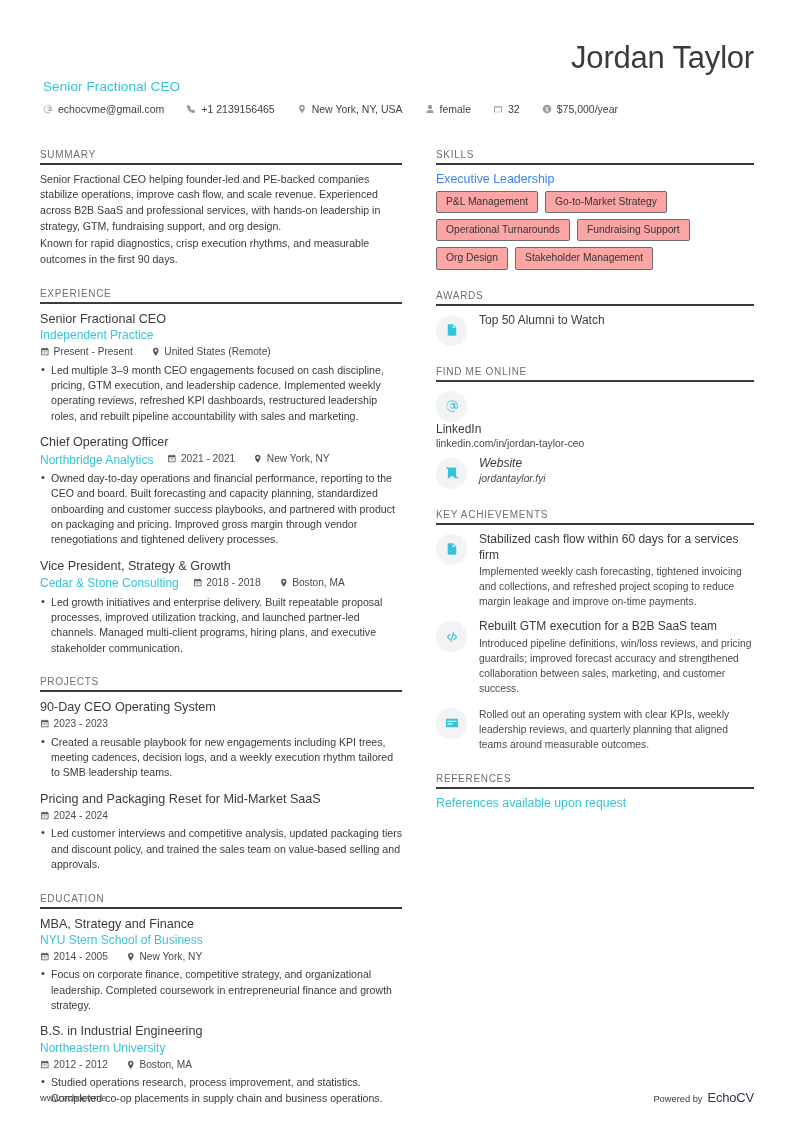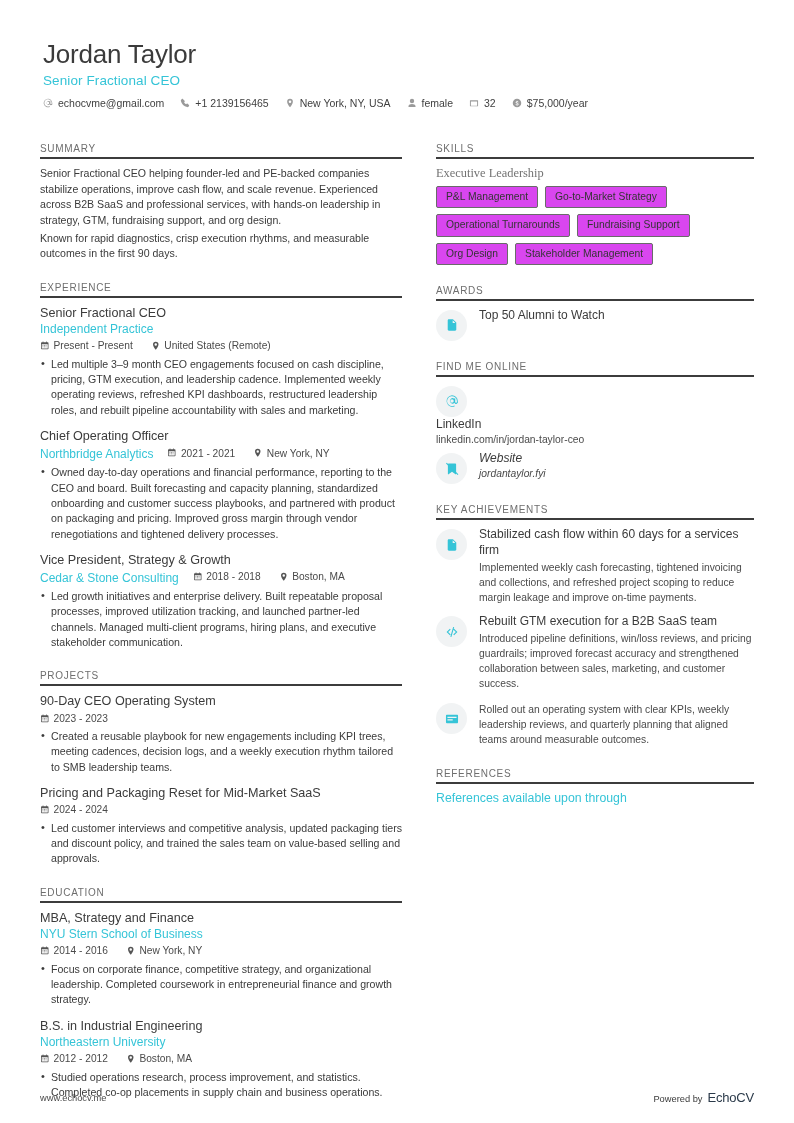--- a/index.html
+++ b/index.html
@@ -13,29 +13,29 @@
   .page {
     position: relative;
     width: 794px; height: 1123px;
     padding: 40px 40px 0 40px;
     background: #fff;
   }
 
   
   .hdr { padding-left: 3px; }
   .name {
-    font-size: 26px; font-weight: 400; letter-spacing: -0.2px;
-    color: #3b3b3b; line-height: 1.15;
+    font-size: 31px; font-weight: 400; letter-spacing: -0.2px;
+    color: #3b3b3b; line-height: 1.15; text-align: right;
   }
   .headline {
     font-size: 13.5px; color: #35c4d7; margin-top: 3px; letter-spacing: .1px;
   }
   .contact {
     display: flex; flex-wrap: wrap; align-items: flex-start;
-    margin-top: 9px; gap: 0px;
+    margin-top: 9px; gap: 6px;
     font-size: 10.5px; color: #3f3f3f;
   }
   .citem { display: flex; align-items: center; margin-right: 16px; }
   .citem .ic { margin-right: 5px; display: flex; align-items: center; }
   .citem svg { display: block; }
 
   
   .body {
     display: flex; margin-top: 14px;
     align-items: flex-start;
@@ -72,26 +72,26 @@
   ul.bullets li {
     position: relative; padding-left: 11px;
     font-size: 10.6px; line-height: 1.45; color: #3a3a3a;
   }
   ul.bullets li::before {
     content: "•"; position: absolute; left: 1px; top: -1px;
     color: #3a3a3a; font-size: 11px;
   }
 
   
-  .skill-group-name { font-size: 12.4px; color: #737373; margin-bottom: 5px; font-family: Liberation Serif, serif; }
+  .skill-group-name { font-size: 12.4px; color: #3b82f6; margin-bottom: 5px; }
   .tags { display: flex; flex-wrap: wrap; gap: 6px 7px; }
   .tag {
     border: 1px solid #6a6a6a; border-radius: 2px;
     padding: 4px 9px 5px 9px; font-size: 10.3px; color: #343434;
-    line-height: 1.1; background: #d946ef;
+    line-height: 1.1; background: #fca5a5;
   }
 
   .ach { display: flex; margin-bottom: 9px; }
   .ach:last-child { margin-bottom: 2px; }
   .ach-badge {
     flex: 0 0 auto; width: 31px; height: 31px; border-radius: 50%;
     background: #f1f3f4; display: flex; align-items: center; justify-content: center;
     margin-right: 12px; margin-top: 2px;
   }
   .ach-body { flex: 1 1 auto; }
@@ -310,21 +310,21 @@
             <div class="entry">
               <div class="e-title">MBA, Strategy and Finance</div>
               <div class="e-org">NYU Stern School of Business</div>
               <div class="e-meta-row">
                 <span class="mitem">
                   <span class="ic">
                     <svg xmlns="http://www.w3.org/2000/svg" width="9.5" height="9.5" viewBox="0 0 16 16" fill="#555">
                       <path d="M4.5 1v1.3H3a1.3 1.3 0 0 0-1.3 1.3v9.1c0 .7.6 1.3 1.3 1.3h10a1.3 1.3 0 0 0 1.3-1.3v-9A1.3 1.3 0 0 0 13 2.3h-1.5V1h-1.2v1.3H5.7V1H4.5zM3 5.5h10v7.2H3V5.5zm1.3 1.3v1.3h1.3V6.8H4.3zm2.6 0v1.3h1.3V6.8H6.9zm2.6 0v1.3h1.3V6.8H9.5zM4.3 9.1v1.3h1.3V9.1H4.3zm2.6 0v1.3h1.3V9.1H6.9zm2.6 0v1.3h1.3V9.1H9.5z"></path>
                     </svg>
                   </span>
-                  <span>2014 - 2016</span>
+                  <span>2014 - 2005</span>
                 </span>
                 <span class="mitem">
                   <span class="ic">
                     <svg xmlns="http://www.w3.org/2000/svg" width="9.5" height="9.5" viewBox="0 0 16 16" fill="#555">
                       <path d="M8 1.3A4.6 4.6 0 0 0 3.4 6c0 3.4 4.2 8.3 4.4 8.5a.3.3 0 0 0 .5 0c.2-.2 4.3-5.1 4.3-8.5A4.6 4.6 0 0 0 8 1.3zm0 6.6A2 2 0 1 1 8 3.8a2 2 0 0 1 0 4.1z"></path>
                     </svg>
                   </span>
                   <span>New York, NY</span>
                 </span>
               </div>
@@ -460,21 +460,21 @@
               <div class="ach-body">
                 <div class="ach-desc">Rolled out an operating system with clear KPIs, weekly leadership reviews, and quarterly planning that aligned teams around measurable outcomes.</div>
               </div>
             </div>
           </div>
       </div>
 
       <div class="sec">
         <div class="sec-title">REFERENCES</div>
         <div class="sec-rule"></div>
-        <div class="ref-line">References available upon through</div>
+        <div class="ref-line">References available upon request</div>
       </div>
 
     </div>
   </div>
 
   <div class="footer">
     <div class="f-left">www.echocv.me</div>
     <div class="f-right">
       <span>Powered by</span>
       <span class="f-brand">EchoCV</span>

